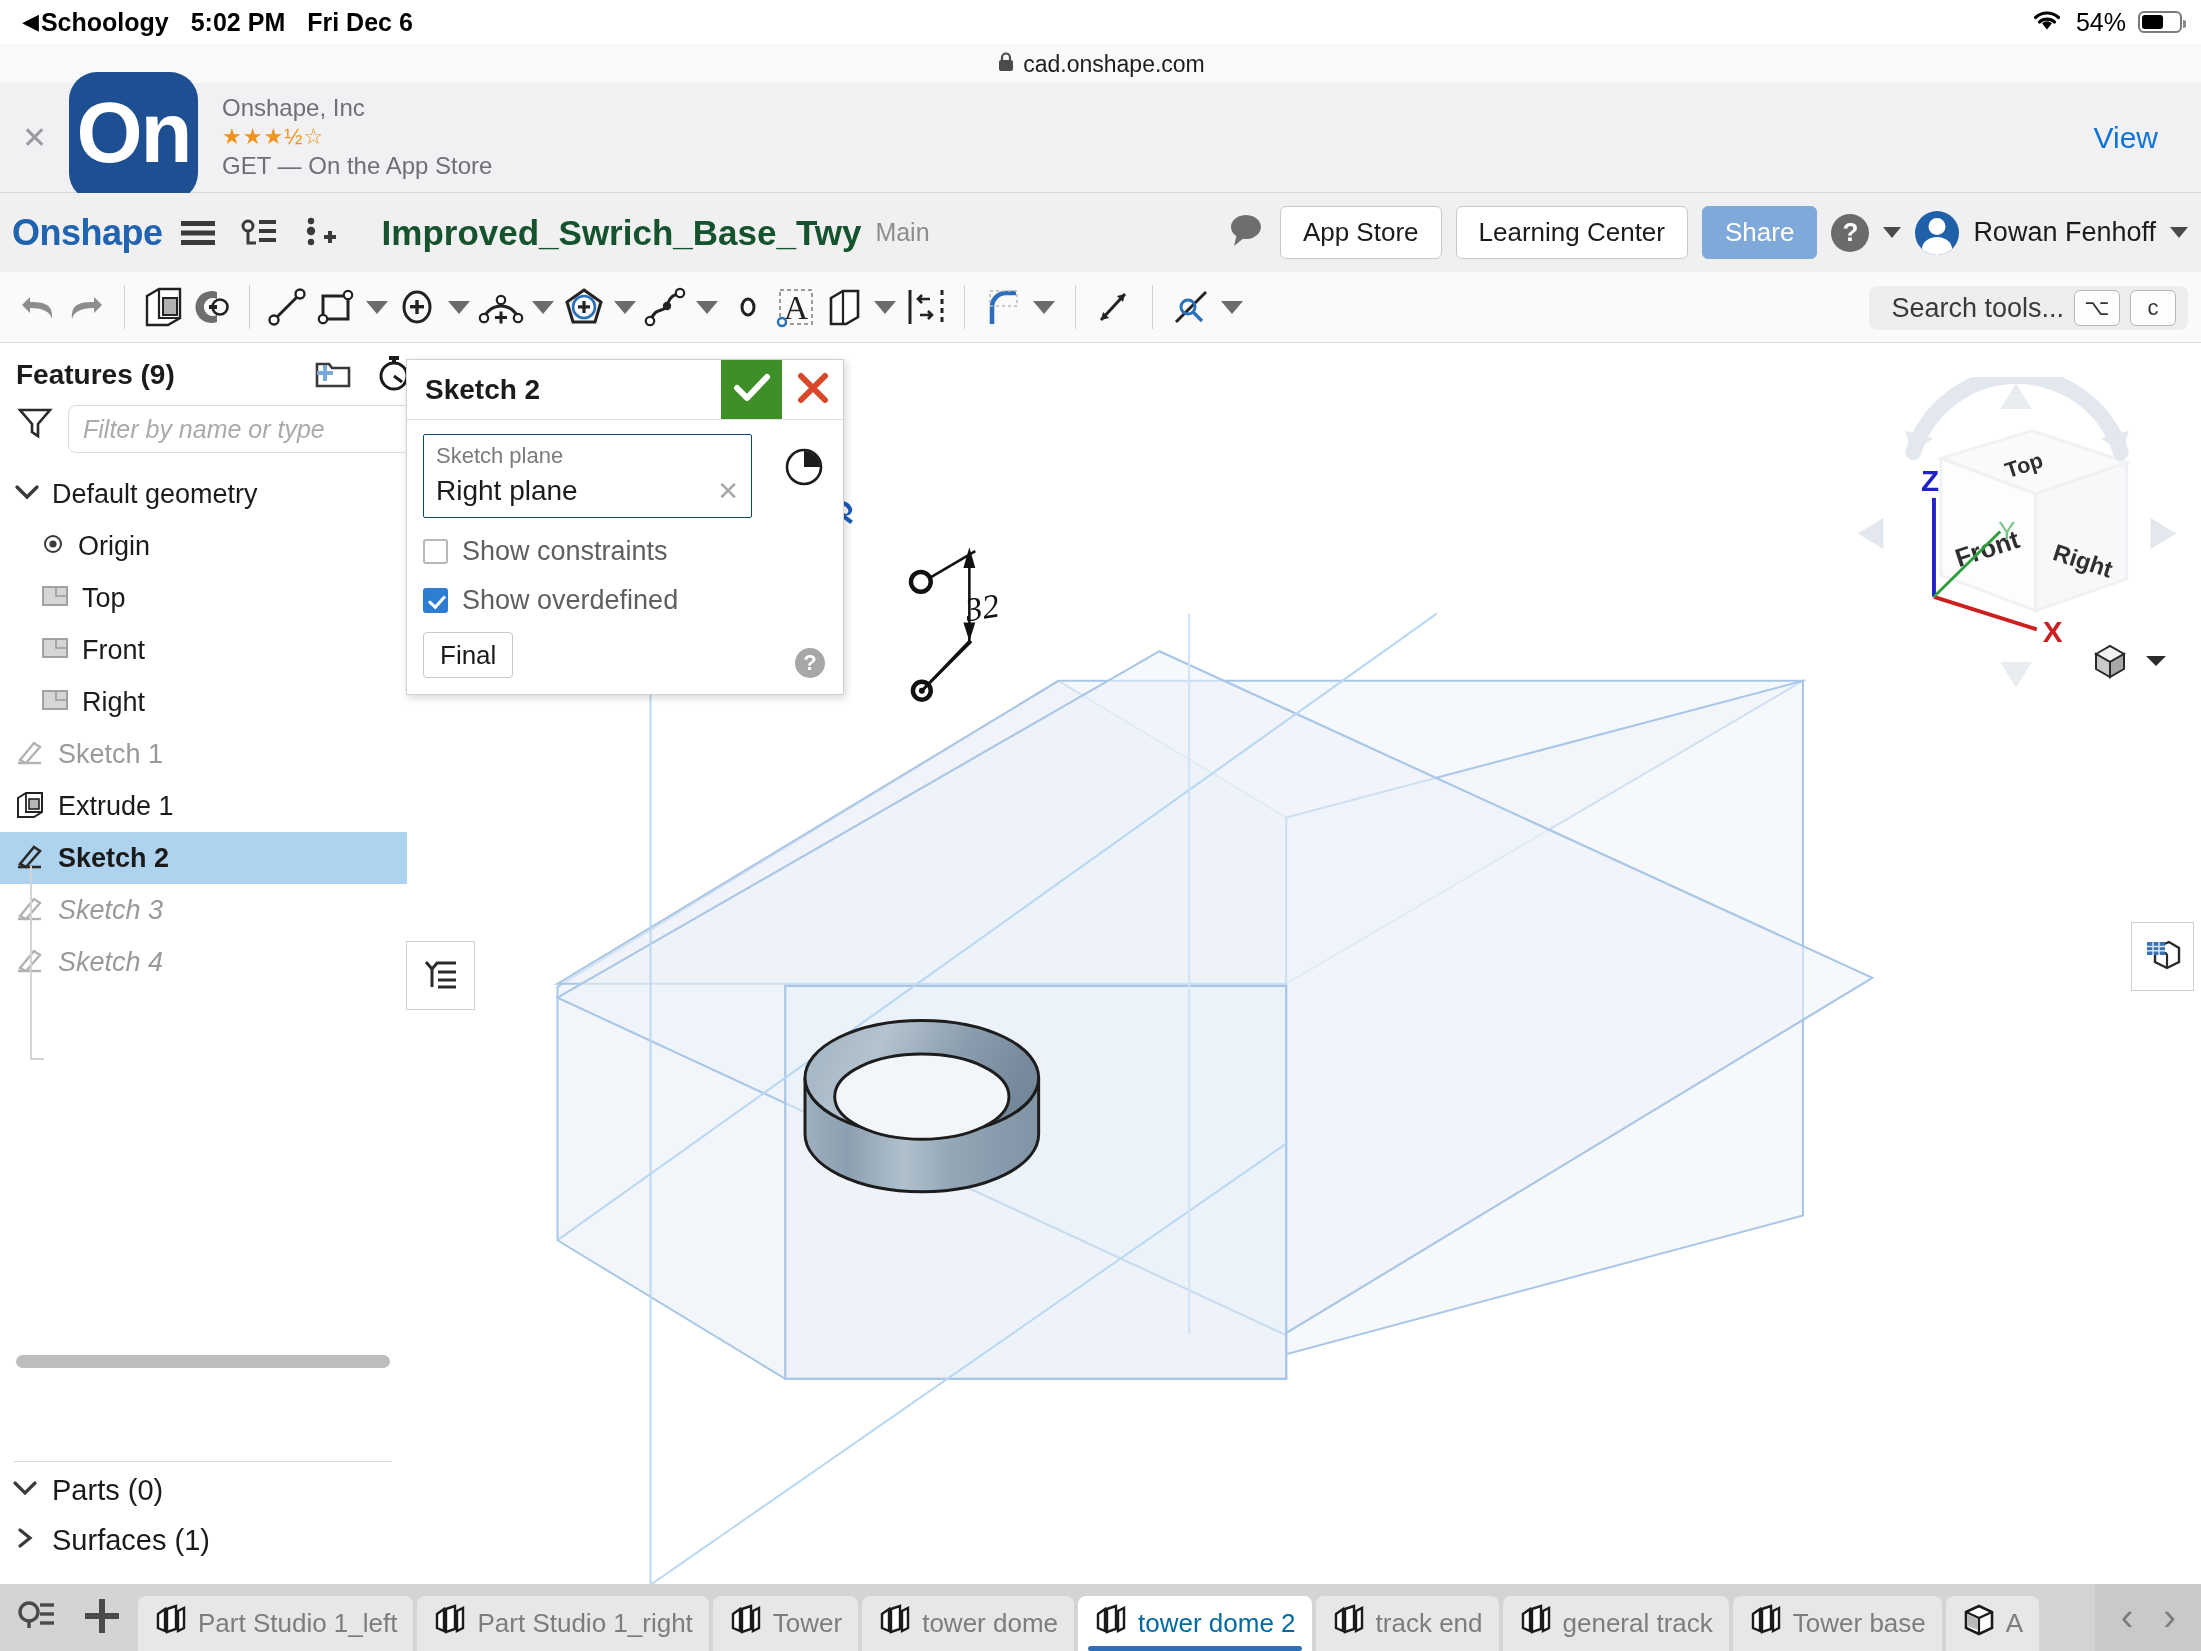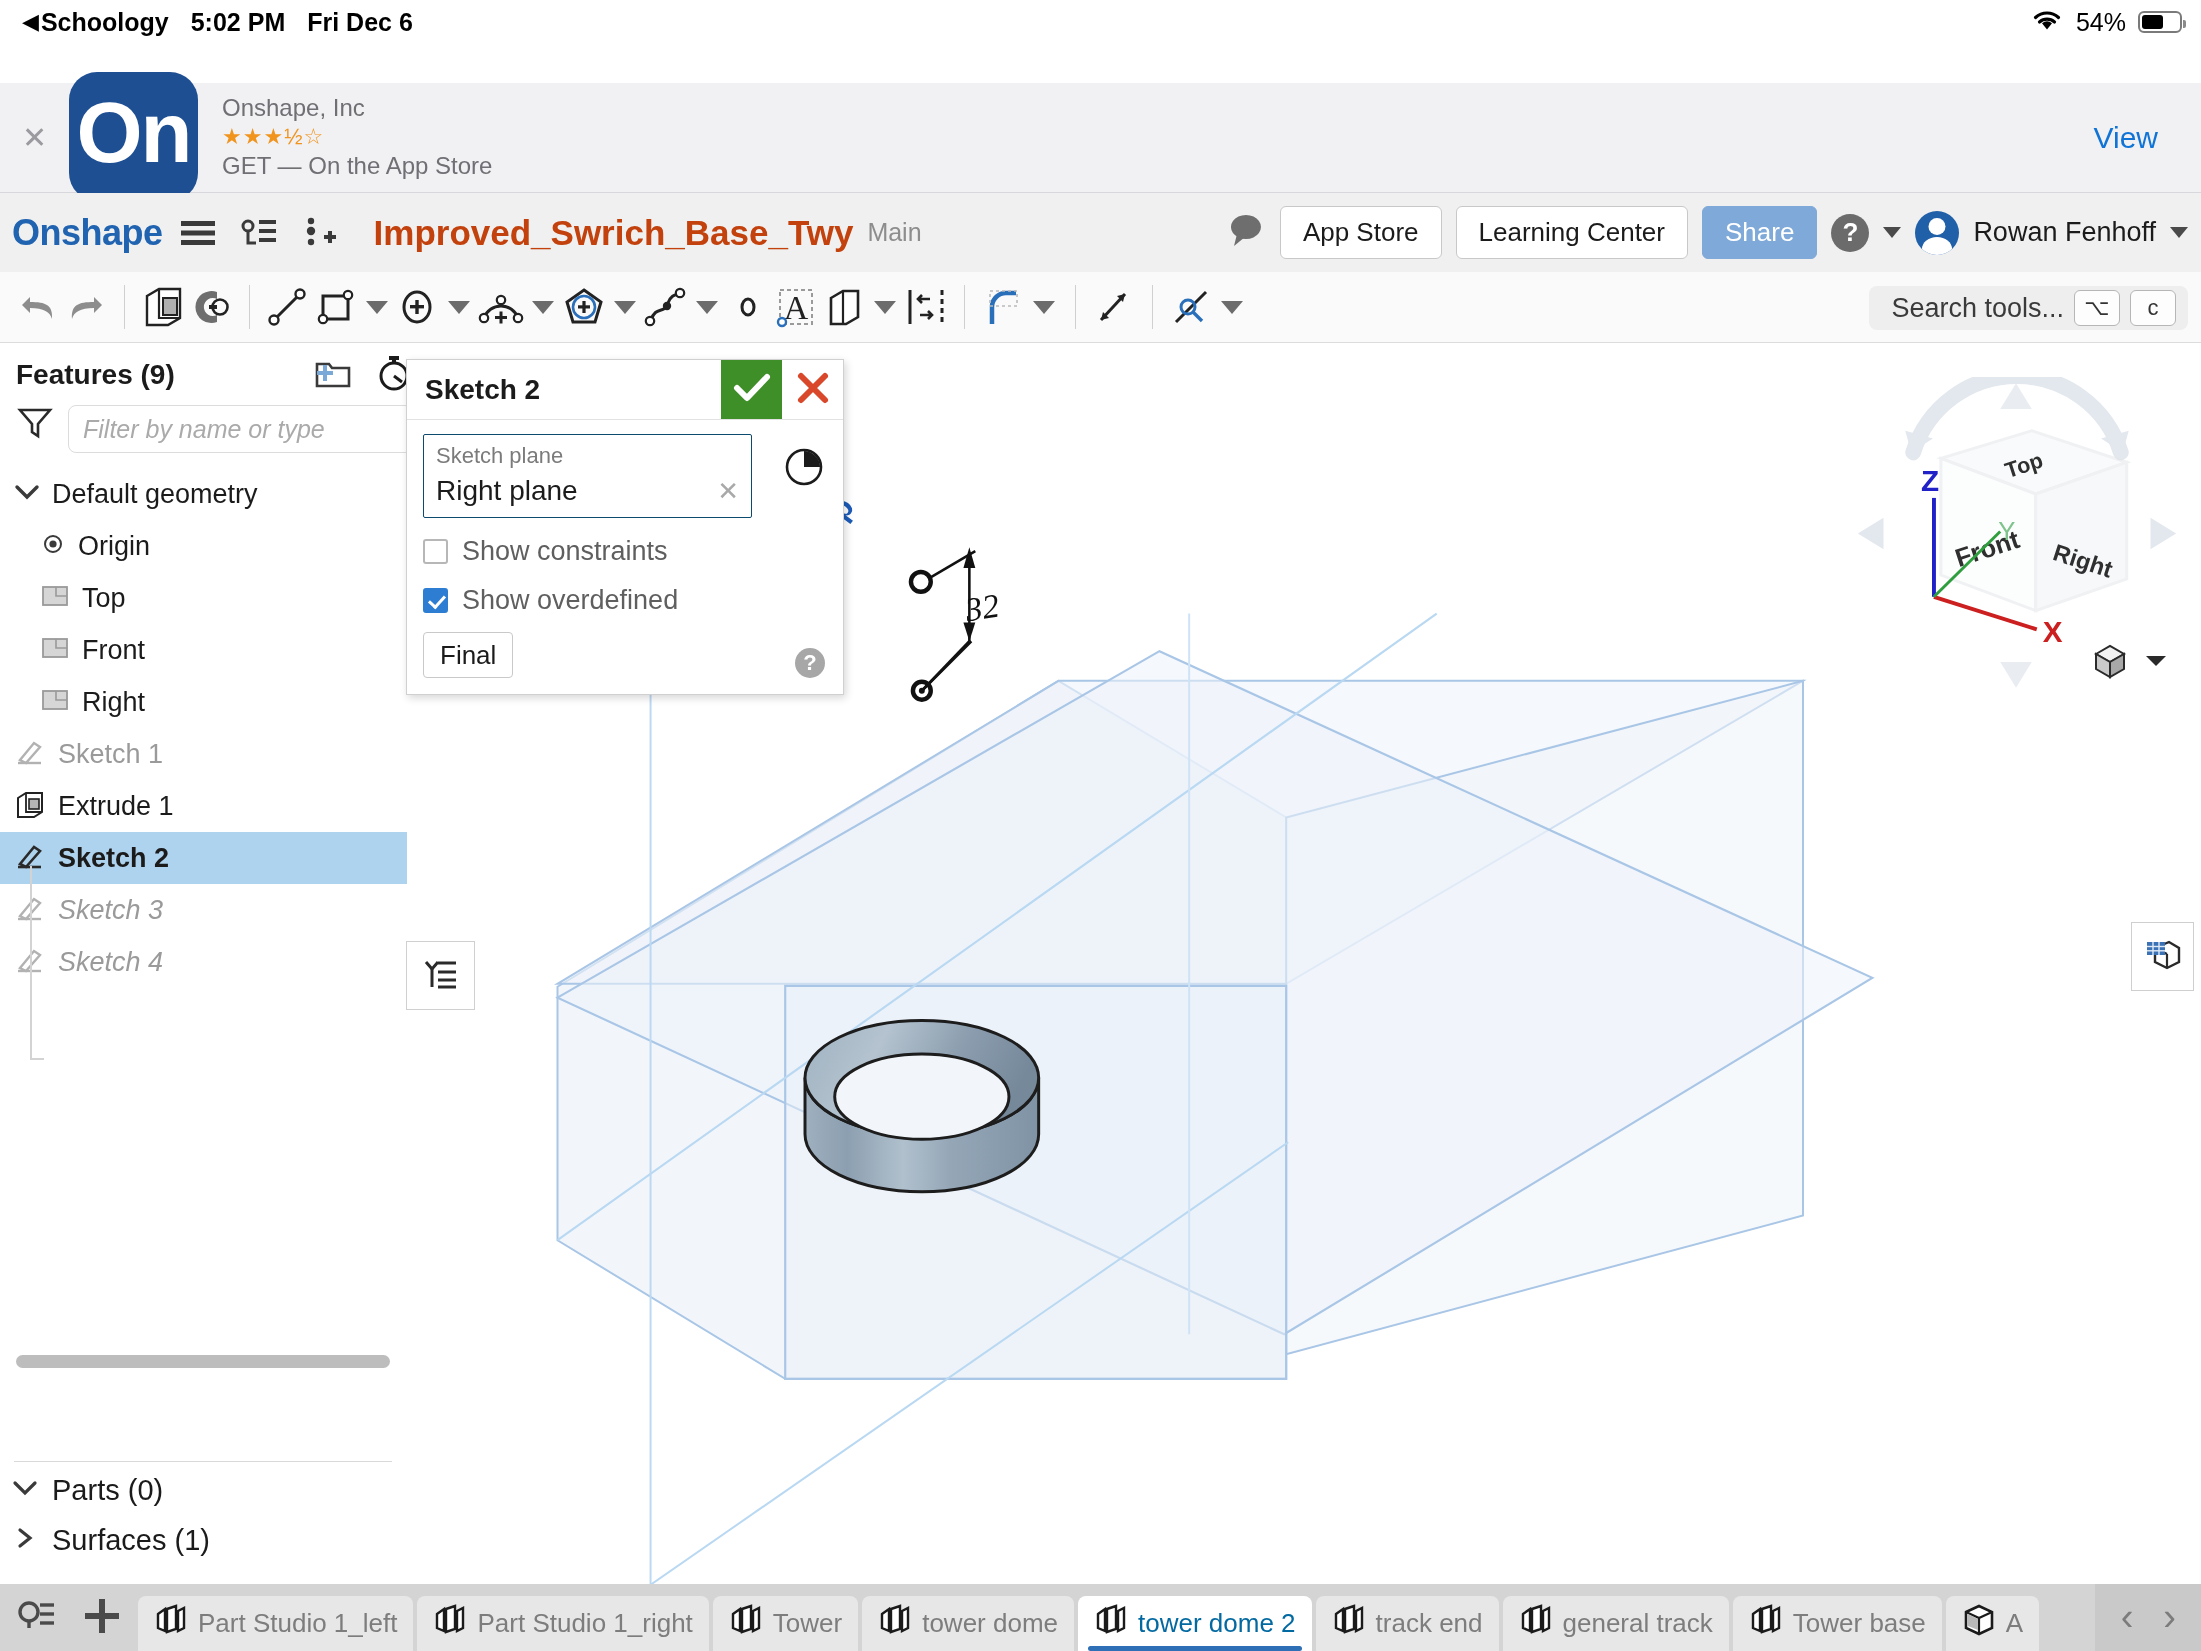--- a/index.html
+++ b/index.html
@@ -60,21 +60,21 @@
   }
 
   
   .osheader{
     position:absolute;left:0;top:193px;width:2202px;height:79px;
     background:#f0f0f0;border-bottom:1px solid #dcdcdc;
     display:flex;align-items:center;
   }
   .brand{font-size:36px;font-weight:700;color:#2063b0;margin-left:12px;letter-spacing:-0.5px;}
   .hdr-icon{width:51px;height:51px;margin-left:10px;display:flex;align-items:center;justify-content:center;}
-  .doc-title{font-size:35px;font-weight:700;color:#c2410c;margin-left:28px;}
+  .doc-title{font-size:35px;font-weight:700;color:#14532d;margin-left:36px;}
   .doc-branch{font-size:25px;color:#8d8d8d;margin-left:14px;}
   .hdr-right{position:absolute;right:14px;top:0;height:79px;display:flex;align-items:center;gap:14px;}
   .hdr-btn{
     border:1px solid #c8c8c8;background:#fff;border-radius:6px;
     height:51px;padding:0 22px;display:flex;align-items:center;
     font-size:26px;color:#1b1b1b;
   }
   .hdr-btn.share{background:#7fa9d8;border-color:#7fa9d8;color:#fff;}
   .qmark{
     width:38px;height:38px;border-radius:50%;background:#6b6b6b;color:#fff;
@@ -233,20 +233,29 @@
           </svg>
       </span>
       <span class="sb-pct">54%</span>
       <span class="batt">
         <span class="batt-fill"></span>
           <span class="batt-tip"></span>
       </span>
     </div>
   </div>
 
+  <div class="urlbar">
+    <span class="lock">
+      <svg width="18" height="22" viewBox="0 0 18 22">
+          <rect x="2" y="9" width="14" height="11" rx="2" fill="#4b4b4b"></rect>
+          <path d="M5 9 V6.5 a4 4 0 0 1 8 0 V9" stroke="#4b4b4b" stroke-width="2.2" fill="none"></path>
+        </svg>
+    </span>
+    <span class="host">cad.onshape.com</span>
+  </div>
 
   <div class="banner">
     <div class="close">✕</div>
     <div class="icon">
       <span class="on">On</span>
     </div>
     <div class="meta">
       <div class="m1">Onshape, Inc</div>
       <div class="stars">★★★½☆</div>
       <div class="m2">GET — On the App Store</div>

